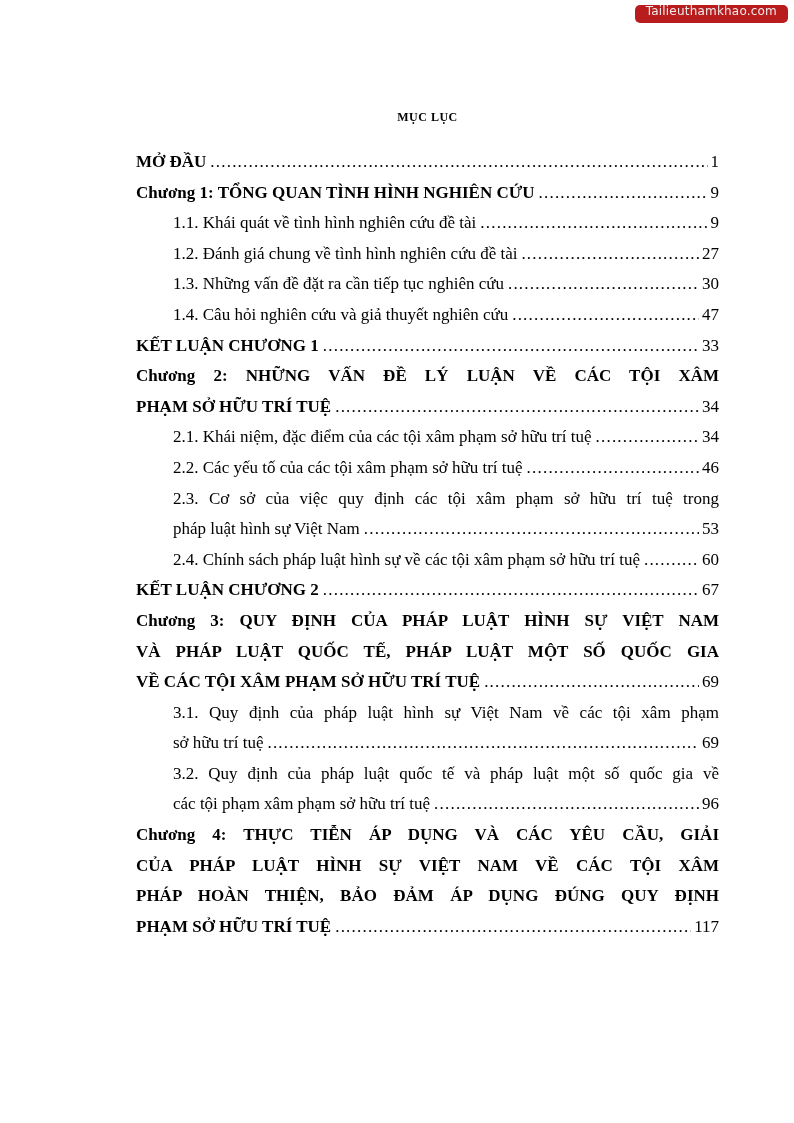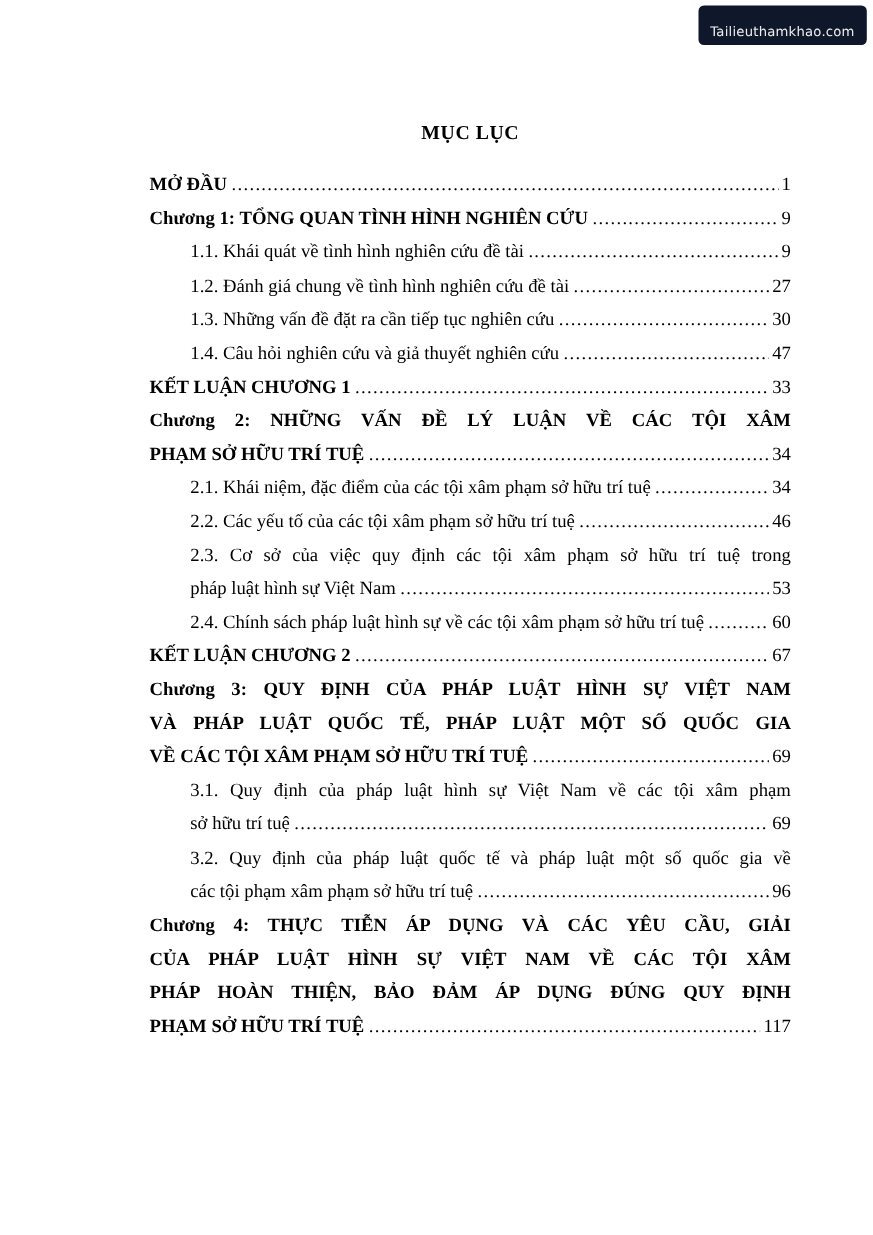--- a/index.html
+++ b/index.html
@@ -11,38 +11,38 @@
   .page {
     position: relative;
     width: 794px; height: 1123px;
     background: #ffffff;
     font-family: "Liberation Serif", "DejaVu Serif", serif;
     color: #000000;
   }
   .watermark {
     position: absolute;
     top: 5px; right: 6px;
-    background: #0f172a;
+    background: #b91c1c;
     color: #ededed;
     font-family: "DejaVu Sans", sans-serif;
     font-size: 12px;
     line-height: 1;
-    padding: 18px 11px 6px 11px;
+    padding: 0 11px 6px 11px;
     border-radius: 5px;
     letter-spacing: 0.2px;
   }
   .content {
     position: absolute;
     left: 136px; top: 110px;
     width: 583px;
   }
   .doc-title {
     margin: 0 0 22px 0;
     text-align: center;
-    font-size: 18px;
+    font-size: 12px;
     font-weight: bold;
     letter-spacing: 0.5px;
   }
   .toc {
     font-size: 17px;
     line-height: 30.6px;
   }
   .entry { margin: 0; }
   .entry.chapter { font-weight: bold; }
   .entry.section { padding-left: 37px; font-weight: normal; }

